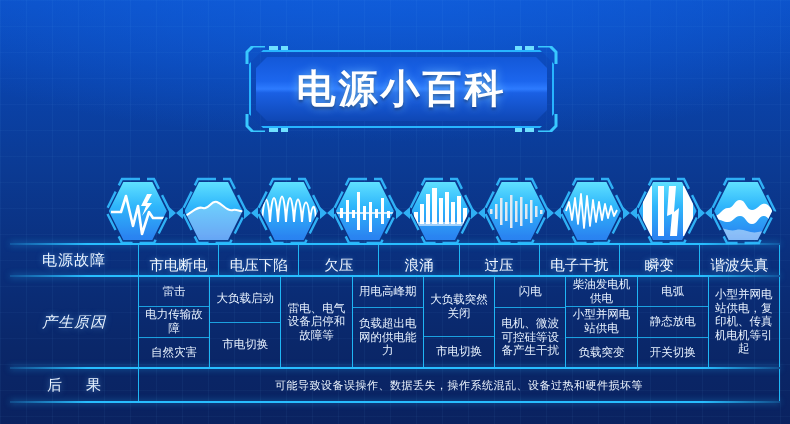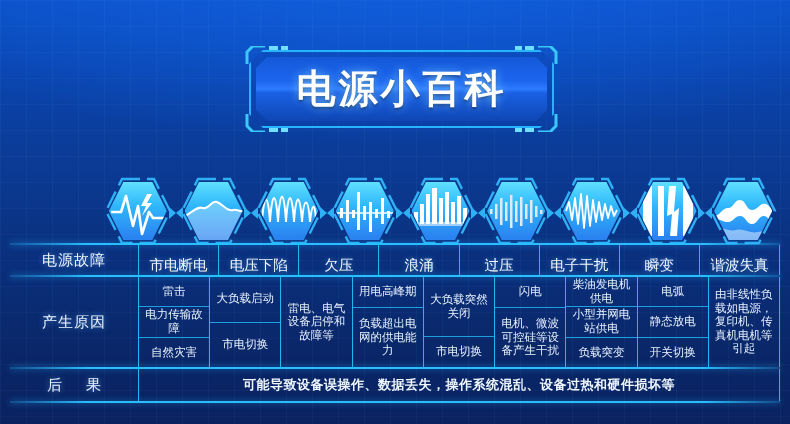--- a/index.html
+++ b/index.html
@@ -78,34 +78,34 @@
   .col{flex:1 1 0;border-left:1.5px solid #1fb6f5;display:flex;flex-direction:column;}
   .col:last-child{border-right:1.5px solid #1fb6f5;}
 
   .hdr-row{height:30px;}
   .hdr-row .col{align-items:center;justify-content:flex-end;}
   .hdr{
     color:#f2f8ff;font-size:14.5px;font-weight:500;white-space:nowrap;
     text-shadow:0 0 5px rgba(110,190,255,.55);
   }
   .cause-row{height:90px;}
-  .cause-row .lbl{font-size:15px;}
+  .cause-row .lbl{font-size:15px;font-style:italic;}
   .cell{
     flex:1 1 0;display:flex;align-items:center;justify-content:center;text-align:center;
     color:#e9f3ff;font-size:11.5px;line-height:1.18;padding:0 2px;box-sizing:border-box;
     border-top:1px solid rgba(31,182,245,.85);
   }
   .cell:first-child{border-top:none;}
   .cell.span-all{border-top:none;flex:1 1 100%;}
   .res-row{height:32px;}
   .res-row .lbl{letter-spacing:10px;text-indent:10px;font-size:15px;}
   .res-text{
     flex:1;display:flex;align-items:center;justify-content:center;
     border-left:1.5px solid #1fb6f5;border-right:1.5px solid #1fb6f5;
-    color:#eef6ff;font-size:13px;letter-spacing:.5px;font-weight:bold;
+    color:#eef6ff;font-size:11px;letter-spacing:.5px;
   }
 </style>
 </head>
 <body>
 
 <div id="stage">
 
   <div class="banner-wrap">
     <div class="banner-outline"></div>
     <div class="banner-inner">
@@ -371,21 +371,21 @@
           <div class="cell">柴油发电机供电</div>
           <div class="cell">小型并网电站供电</div>
           <div class="cell">负载突变</div>
         </div>
         <div class="col">
           <div class="cell">电弧</div>
           <div class="cell">静态放电</div>
           <div class="cell">开关切换</div>
         </div>
         <div class="col">
-          <div class="cell span-all" style="align-items:center">由非线性负载如电源，复印机、传真机电机等引起</div>
+          <div class="cell span-all" style="align-items:center">小型并网电站供电，复印机、传真机电机等引起</div>
         </div>
       </div>
     </div>
 
     <div class="rule"></div>
 
     <div class="row res-row">
       <div class="lbl">后 果</div>
       <div class="res-text">可能导致设备误操作、数据丢失，操作系统混乱、设备过热和硬件损坏等</div>
     </div>

